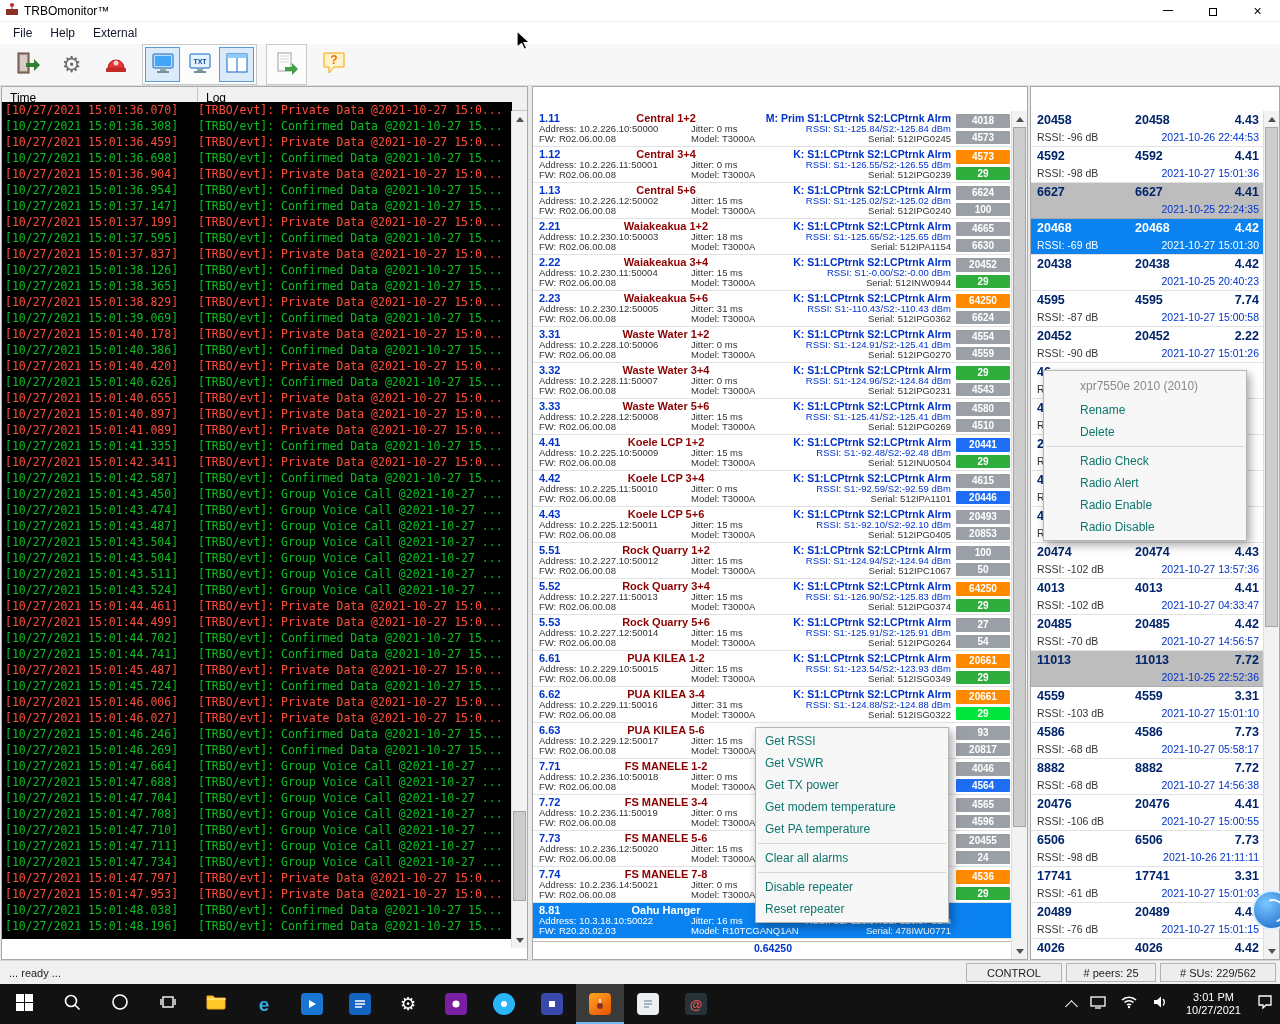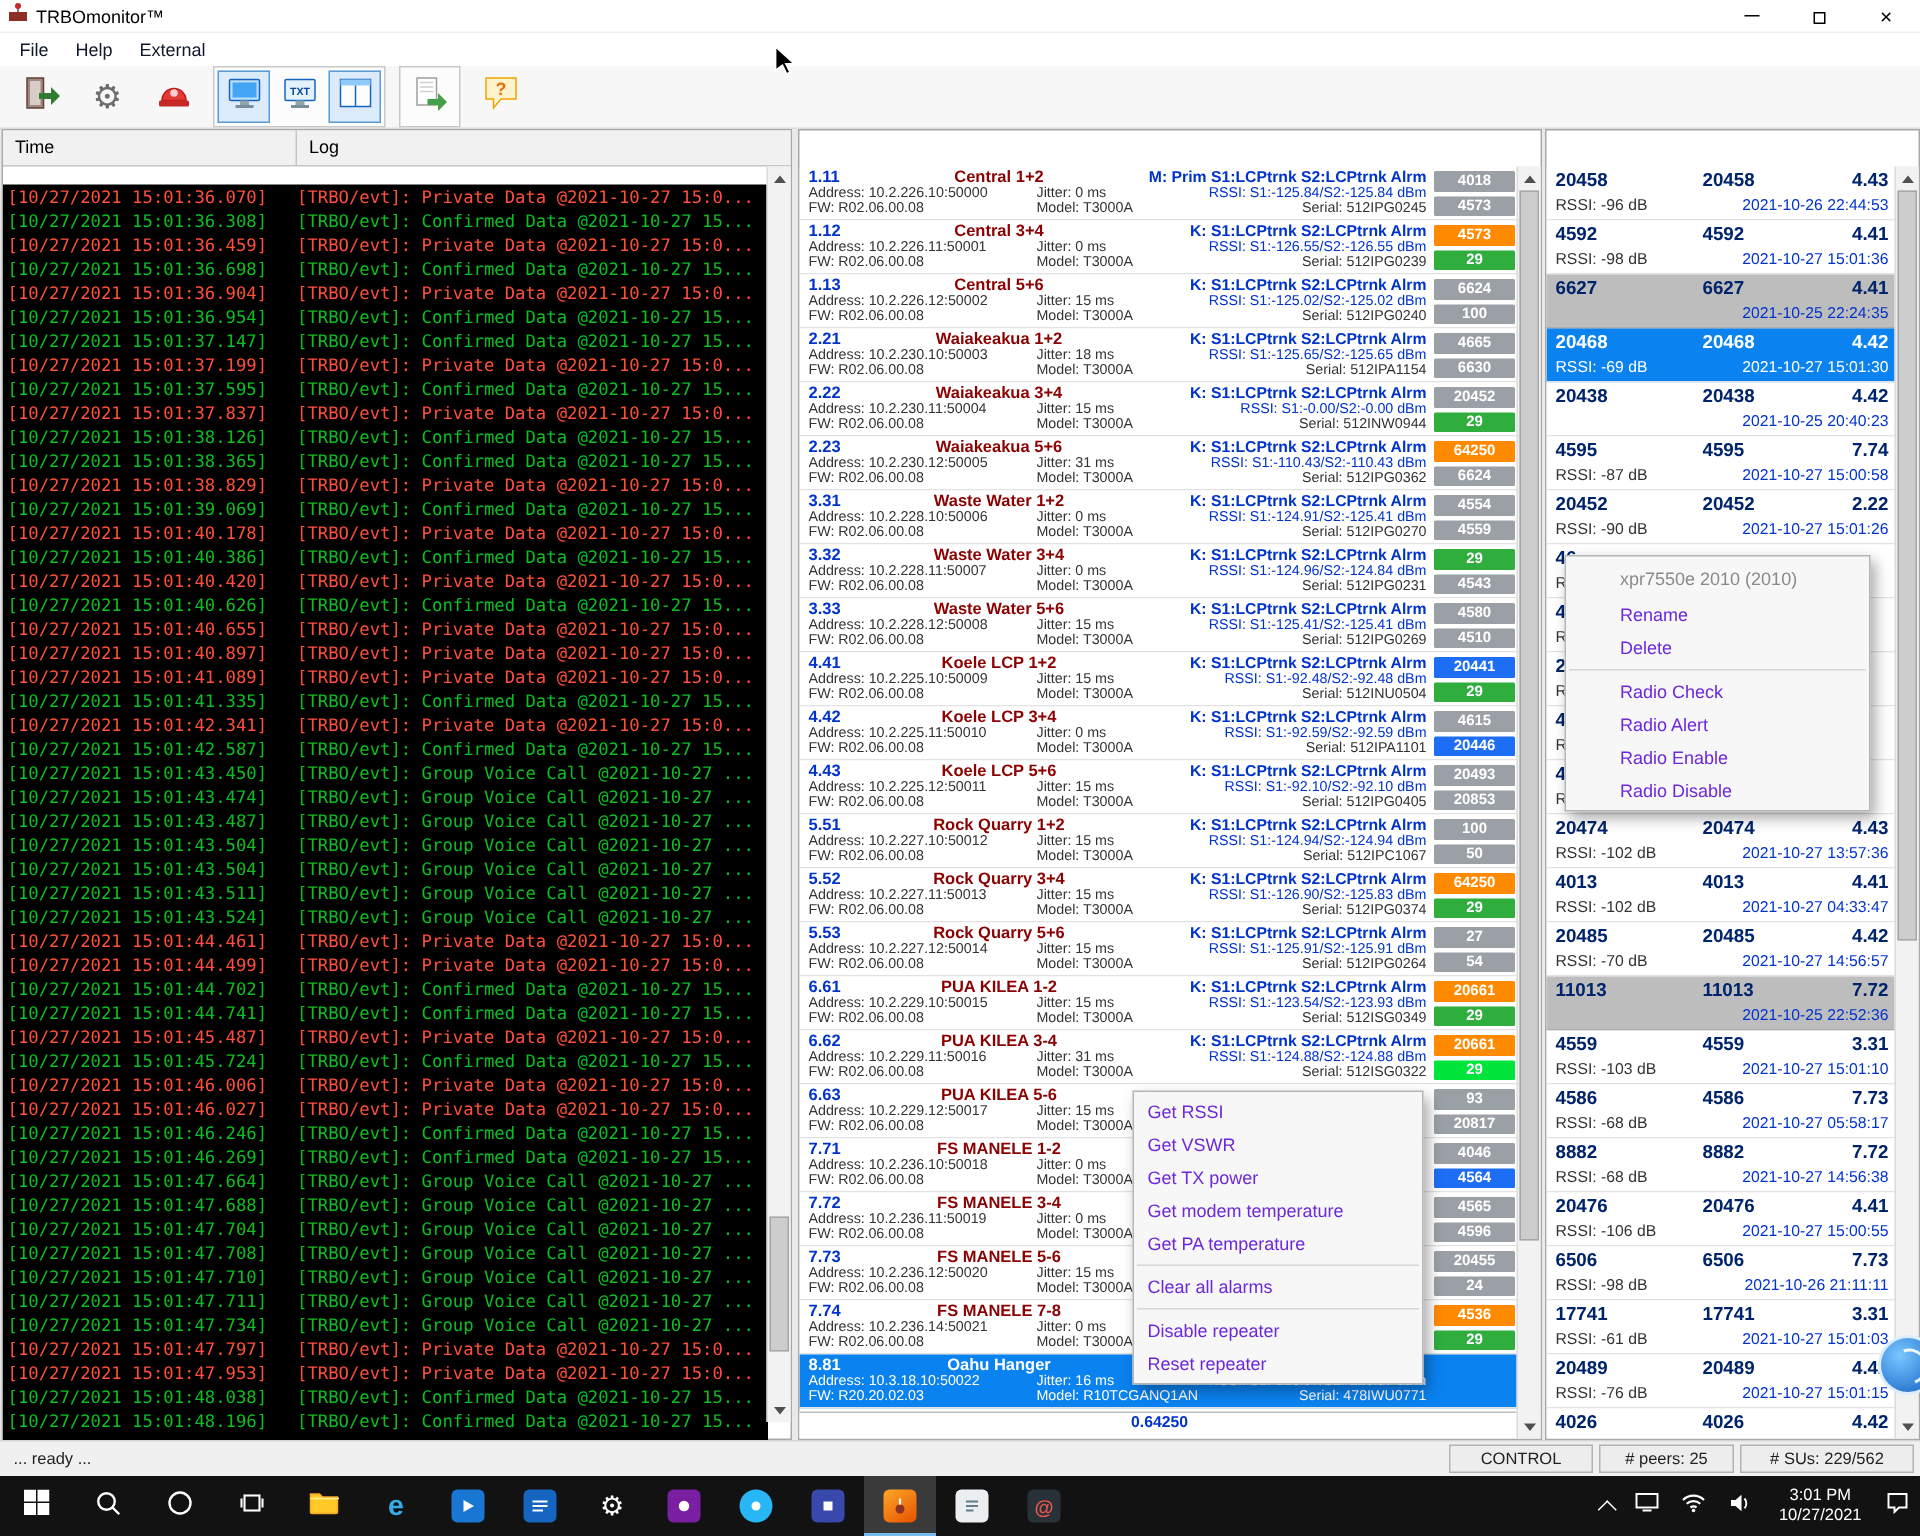--- a/index.html
+++ b/index.html
@@ -36,21 +36,21 @@
   .tri-up{width:0;height:0;border-left:4px solid transparent;border-right:4px solid transparent;border-bottom:5px solid #505050;}
   .tri-down{width:0;height:0;border-left:4px solid transparent;border-right:4px solid transparent;border-top:5px solid #505050;}
   .vs-thumb{position:absolute;left:1px;width:13px;background:#cdcdcd;border:1px solid #a6a6a6;}
 
   
   .logpanel{left:1px;width:527px;}
   .loghead{height:24px;display:flex;background:#f1f1f1;border-bottom:1px solid #c6c6c6;font-size:12px;}
   .loghead .hcell{padding:4px 8px;}
   .col-time{width:195px;}
   .splitter{width:1px;background:#c6c6c6;}
-  .logbody{position:absolute;top:36px;left:0;width:510px;height:837px;background:#000;overflow:hidden;}
+  .logbody{position:absolute;top:15px;left:0;width:510px;height:837px;background:#000;overflow:hidden;}
   .log-row{display:flex;height:16px;font-family:"DejaVu Sans Mono",monospace;font-size:11.5px;line-height:16px;white-space:pre;}
   .log-row .lt{flex:0 0 196px;overflow:hidden;padding-left:3px;}
   .log-row .lm{flex:1;overflow:hidden;}
   .log-row.r{color:#ff4f3c;}
   .log-row.g{color:#0cbe24;}
   .logscroll{height:837px;bottom:auto;}
 
   
   .peerspanel{left:532px;width:496px;}
   .peerlist{position:absolute;top:24px;left:0;width:480px;height:828px;overflow:hidden;}
@@ -87,21 +87,21 @@
   .r1{display:flex;font-size:12.5px;font-weight:bold;color:#00246b;line-height:13px;}
   .rid{flex:0 0 98px;} .rid2{flex:1;} .rver{flex:0 0 42px;text-align:right;}
   .r2{display:flex;font-size:10.5px;line-height:12px;}
   .rrssi{color:#333;flex:1;} .rts{color:#0033cc;text-align:right;white-space:nowrap;}
 
   
   .ctx{position:absolute;background:#f7f7f7;border:1px solid #b5b5b5;box-shadow:3px 4px 9px rgba(0,0,0,.35);z-index:50;padding:2px 0;font-size:12px;}
   .radio-ctx{left:1043px;top:370px;width:204px;}
   .peer-ctx{left:755px;top:727px;width:194px;}
   .ctx-head{height:26px;display:flex;align-items:center;padding-left:36px;color:#8a8a8a;}
-  .ctx-item{height:22px;display:flex;align-items:center;color:#6d28d9;}
+  .ctx-item{height:22px;display:flex;align-items:center;color:#0f766e;}
   .radio-ctx .ctx-item{padding-left:36px;}
   .peer-ctx .ctx-item{padding-left:9px;}
   .ctx-item.sep{height:1px;background:#d6d6d6;margin:3px 2px;padding:0;}
 
   
   .statusbar{position:absolute;left:0;top:960px;width:1280px;height:24px;background:#f0f0f0;border-top:1px solid #d5d5d5;display:flex;align-items:center;font-size:11px;color:#222;}
   .ready{padding-left:9px;}
   .sb-cells{margin-left:auto;display:flex;align-items:center;gap:4px;padding-right:4px;height:100%;}
   .sb-cell{height:19px;border:1px solid #b3b3b3;background:#ededed;display:flex;align-items:center;justify-content:center;padding:0 10px;}
   .sb-control{min-width:96px;} .sb-peers{min-width:90px;} .sb-sus{min-width:116px;}

